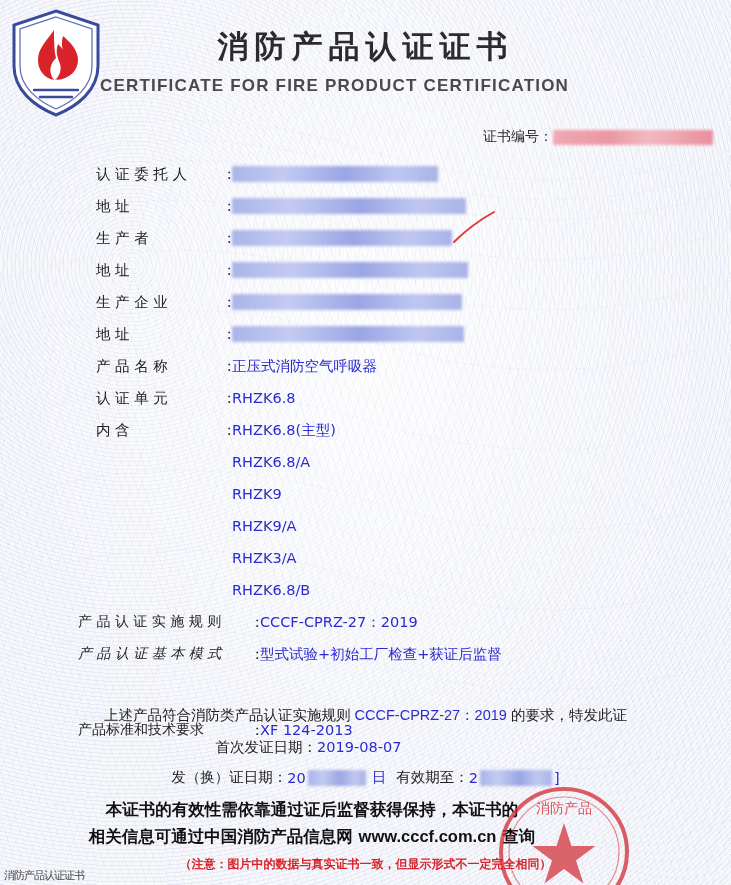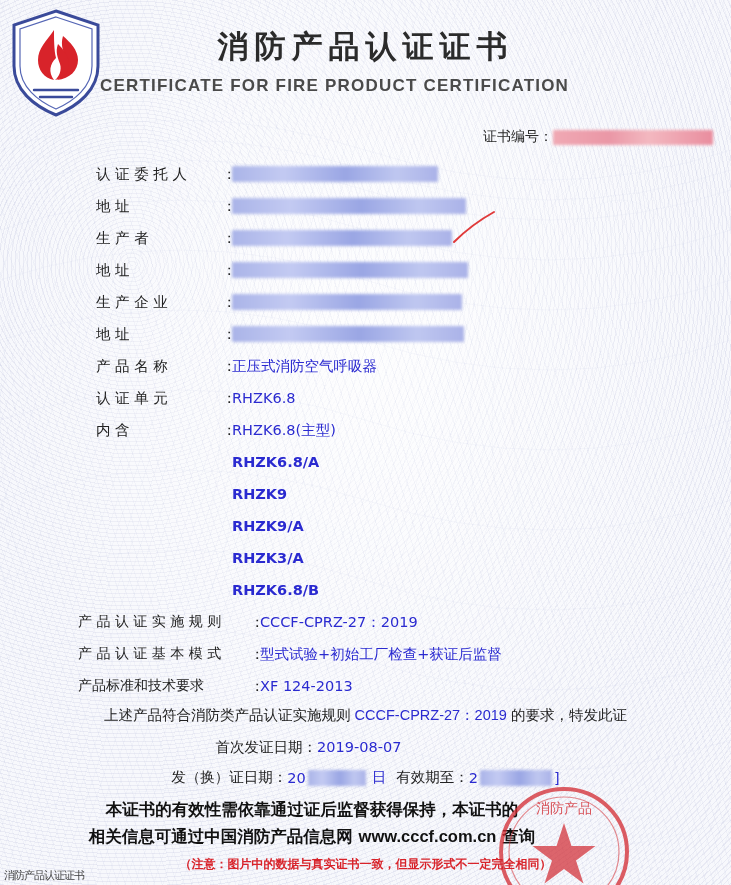--- a/index.html
+++ b/index.html
@@ -134,21 +134,20 @@
   .value {
     font-family: "DejaVu Sans", sans-serif;
     font-size: 14.5px;
     color: #2a2ad0;
     white-space: nowrap;
   }
   .sub-row {
     display: flex;
     align-items: center;
     height: 32px;
-    font-weight: bold;
   }
   .sub-indent { width: 136px; flex: 0 0 136px; }
 
   
   .red-stroke {
     position: absolute;
     left: 452px;
     top: 210px;
     width: 44px;
     height: 34px;
@@ -369,25 +368,25 @@
       <span class="sub-indent"></span>
       <span class="value">RHZK6.8/B</span>
     </div>
 
     <div class="row" style="margin-left:-18px;">
       <span class="label" style="width:172px;flex:0 0 172px;font-size:14px;">产 品 认 证 实 施 规 则</span>
       <span class="colon">：</span>
       <span class="value">CCCF-CPRZ-27：2019</span>
     </div>
     <div class="row" style="margin-left:-18px;">
-      <span class="label" style="width:172px;flex:0 0 172px;font-size:14px;">产 品 认 证 基 本 模 式</span>
+      <span class="label" style="width:172px;flex:0 0 172px;font-size:14px;font-style:italic;">产 品 认 证 基 本 模 式</span>
       <span class="colon">：</span>
       <span class="value">型式试验+初始工厂检查+获证后监督</span>
     </div>
-    <div class="row" style="margin-left:-18px;">
+    <div class="row" style="margin-left:-18px;margin-top:44px;">
       <span class="label" style="width:172px;flex:0 0 172px;font-size:14px;">产品标准和技术要求</span>
       <span class="colon">：</span>
       <span class="value">XF 124-2013</span>
     </div>
   </div>
 
   <svg class="red-stroke" viewBox="0 0 44 34">
     <path d="M2 32 C12 22 24 12 42 2" stroke="#e03a3a" stroke-width="2" fill="none" stroke-linecap="round"></path>
   </svg>
 

